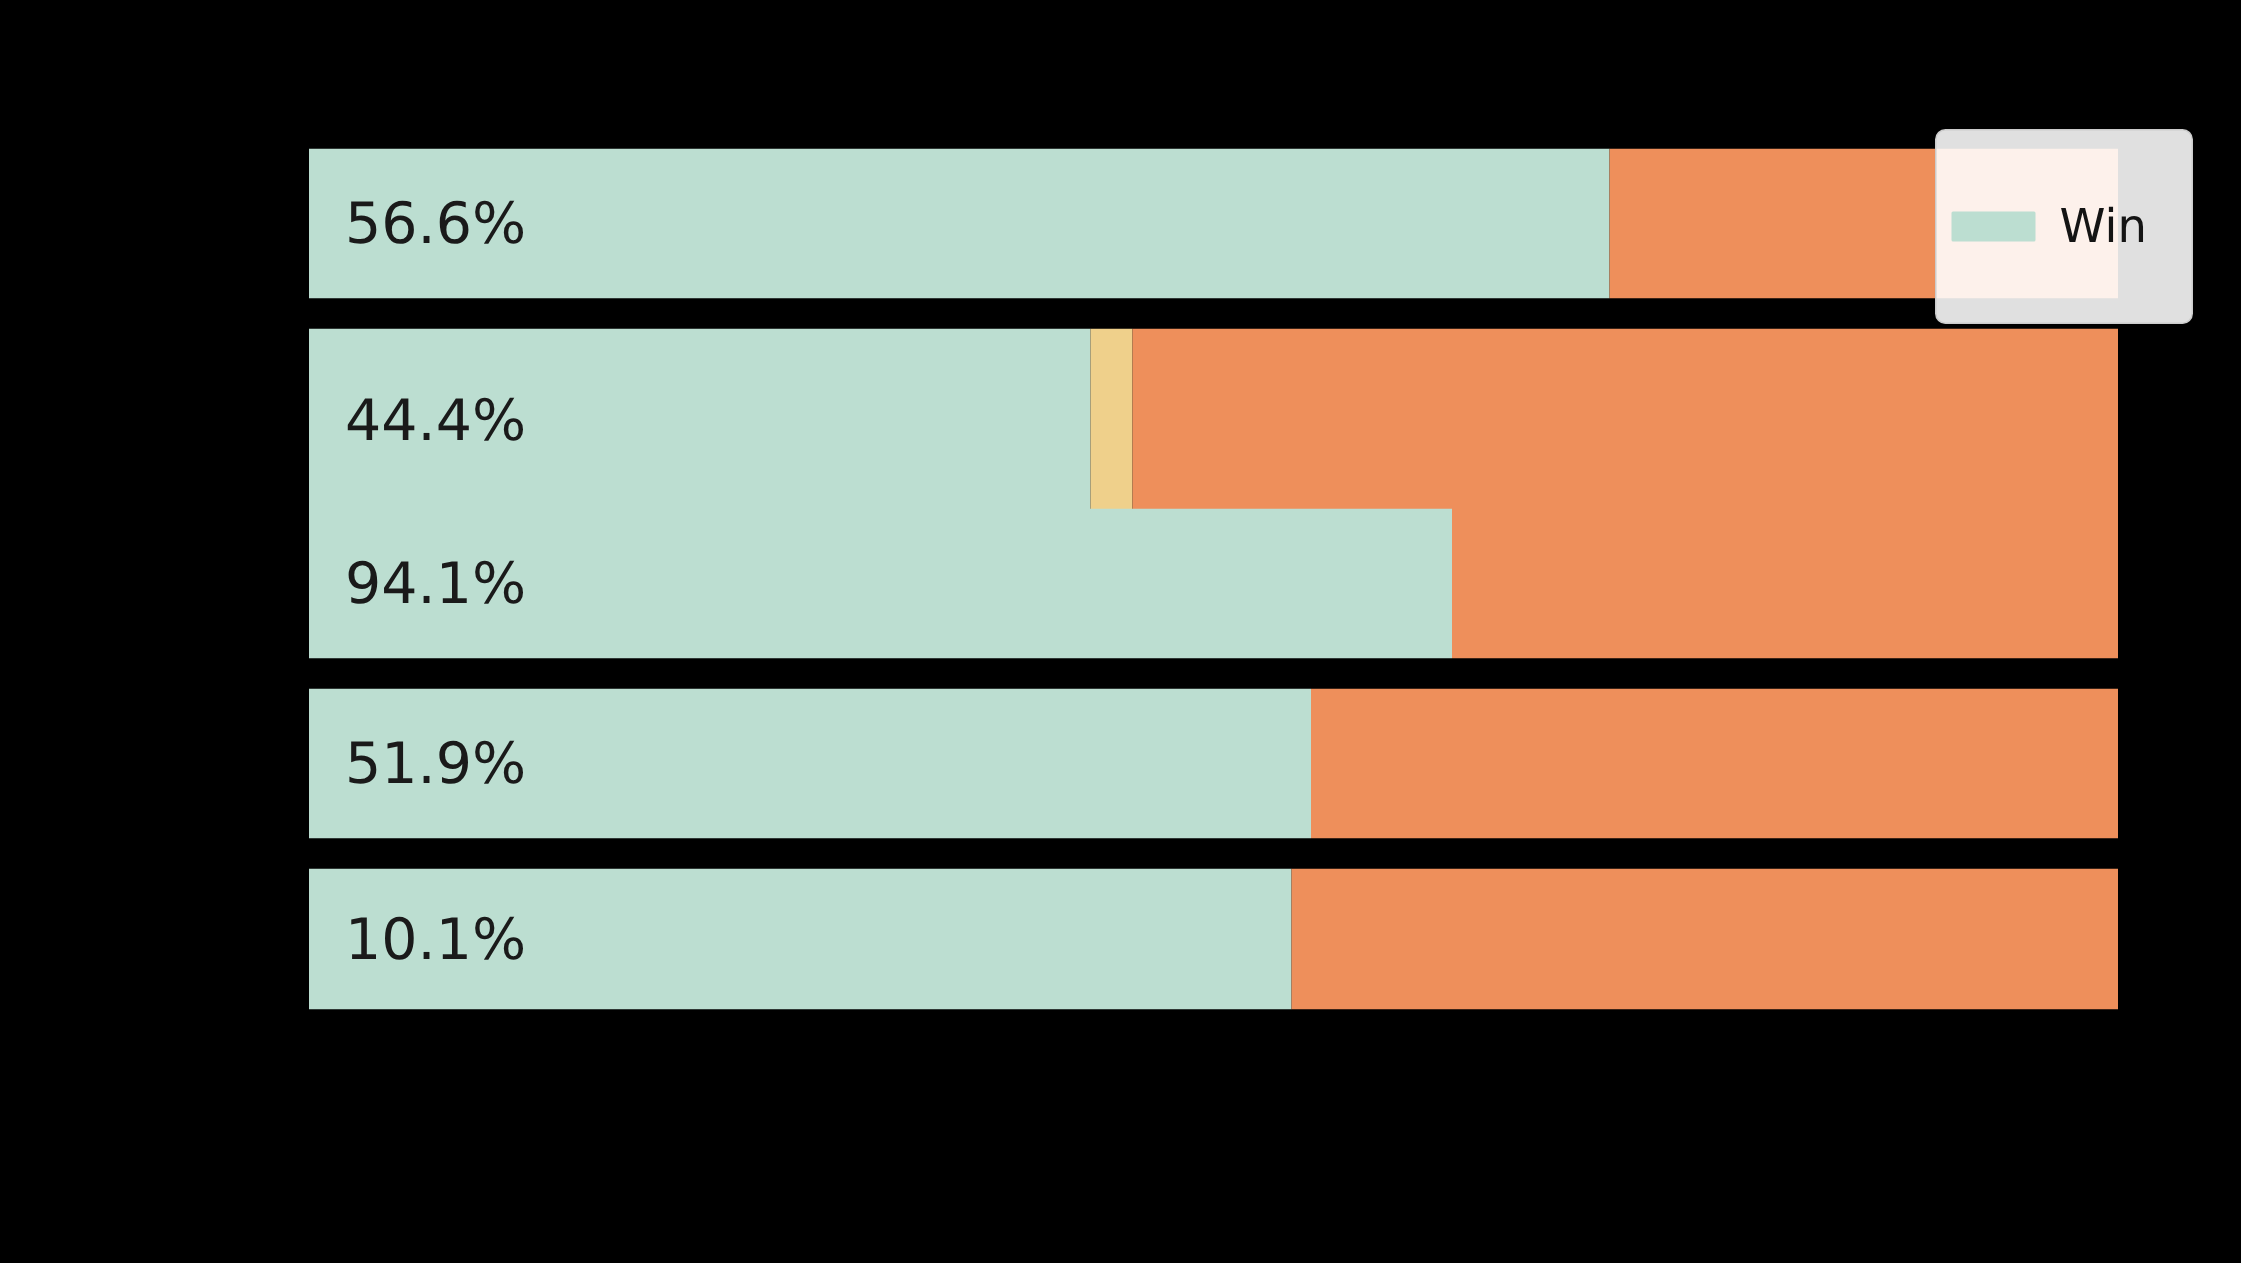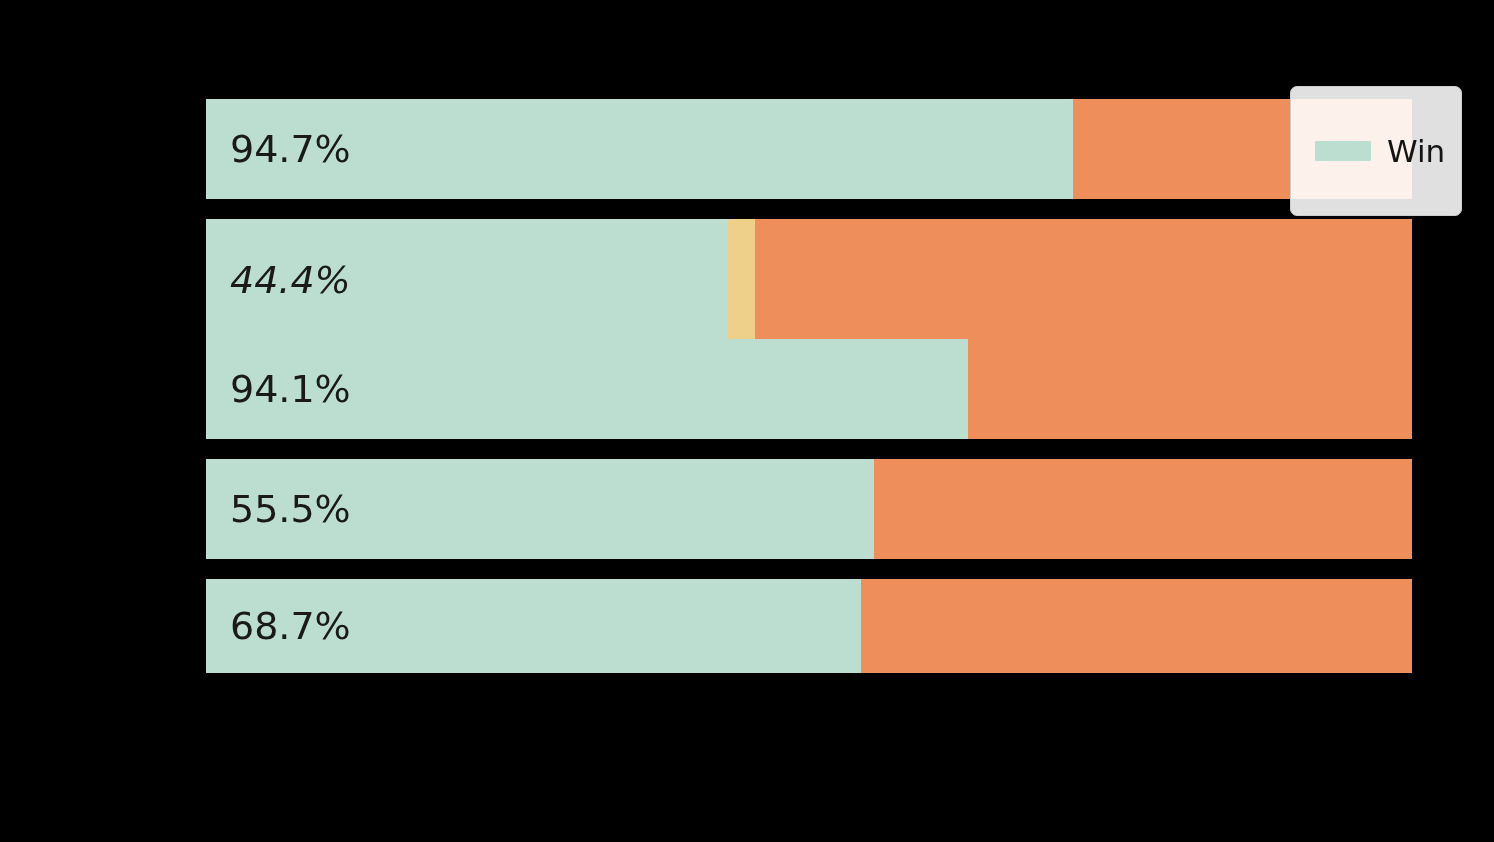--- a/index.html
+++ b/index.html
@@ -37,21 +37,21 @@
     position: absolute;
     left: 0;
     width: 1206px;
     height: 100px;
     display: flex;
     flex-direction: row;
     align-items: stretch;
     overflow: hidden;
   }
   .bar-row.r0 { top: 0px;   height: 100px; }
-  .bar-row.r1 { top: 120px; height: 121px; font-style: italic; }
+  .bar-row.r1 { top: 120px; height: 121px; }
   .bar-row.r2 { top: 240px; height: 100px; }
   .bar-row.r3 { top: 360px; height: 100px; }
   .bar-row.r4 { top: 480px; height: 94px;  }
 
   .seg {
     height: 100%;
     position: relative;
     flex: 0 0 auto;
   }
   .seg-win  { background: #bcded1; }
@@ -74,21 +74,21 @@
   #legend {
     position: absolute;
     left: 1290px;
     top: 86px;
     width: 172px;
     height: 130px;
     background: rgba(255,255,255,0.88);
     border: 1.5px solid #cccccc;
     border-radius: 7px;
     box-sizing: border-box;
-    padding: 10px 12px 10px 24px;
+    padding: 10px 12px 10px 10px;
     display: flex;
     flex-direction: column;
     justify-content: space-around;
   }
   .legend-row {
     display: flex;
     flex-direction: row;
     align-items: center;
     height: 34px;
   }
@@ -123,49 +123,49 @@
 <div id="chart-root">
 
   <div class="hidden-text" id="chart-title"></div>
 
   <div class="plot-area">
 
     <div class="bar-row r0">
       <div class="seg seg-win" style="width: 71.9%;"></div>
       <div class="seg seg-tie" style="width: 0%;"></div>
       <div class="seg seg-lose" style="width: 28.1%;"></div>
-      <div class="bar-label">94.7%</div>
+      <div class="bar-label">56.6%</div>
     </div>
 
     <div class="bar-row r1">
       <div class="seg seg-win" style="width: 43.2%;"></div>
       <div class="seg seg-tie" style="width: 2.3%;"></div>
       <div class="seg seg-lose" style="width: 54.5%;"></div>
       <div class="bar-label">44.4%</div>
     </div>
 
     <div class="bar-row r2">
       <div class="seg seg-win" style="width: 63.2%;"></div>
       <div class="seg seg-tie" style="width: 0%;"></div>
       <div class="seg seg-lose" style="width: 36.8%;"></div>
       <div class="bar-label">94.1%</div>
     </div>
 
     <div class="bar-row r3">
       <div class="seg seg-win" style="width: 55.4%;"></div>
       <div class="seg seg-tie" style="width: 0%;"></div>
       <div class="seg seg-lose" style="width: 44.6%;"></div>
-      <div class="bar-label">55.5%</div>
+      <div class="bar-label">51.9%</div>
     </div>
 
     <div class="bar-row r4">
       <div class="seg seg-win" style="width: 54.3%;"></div>
       <div class="seg seg-tie" style="width: 0%;"></div>
       <div class="seg seg-lose" style="width: 45.7%;"></div>
-      <div class="bar-label">68.7%</div>
+      <div class="bar-label">10.1%</div>
     </div>
 
   </div>
 
   <div class="hidden-text" id="xaxis-label"></div>
 
   <div id="legend">
     <div class="legend-row">
       <span class="legend-swatch" style="background: rgb(188, 222, 209);"></span>
       <span class="legend-text">Win</span>

